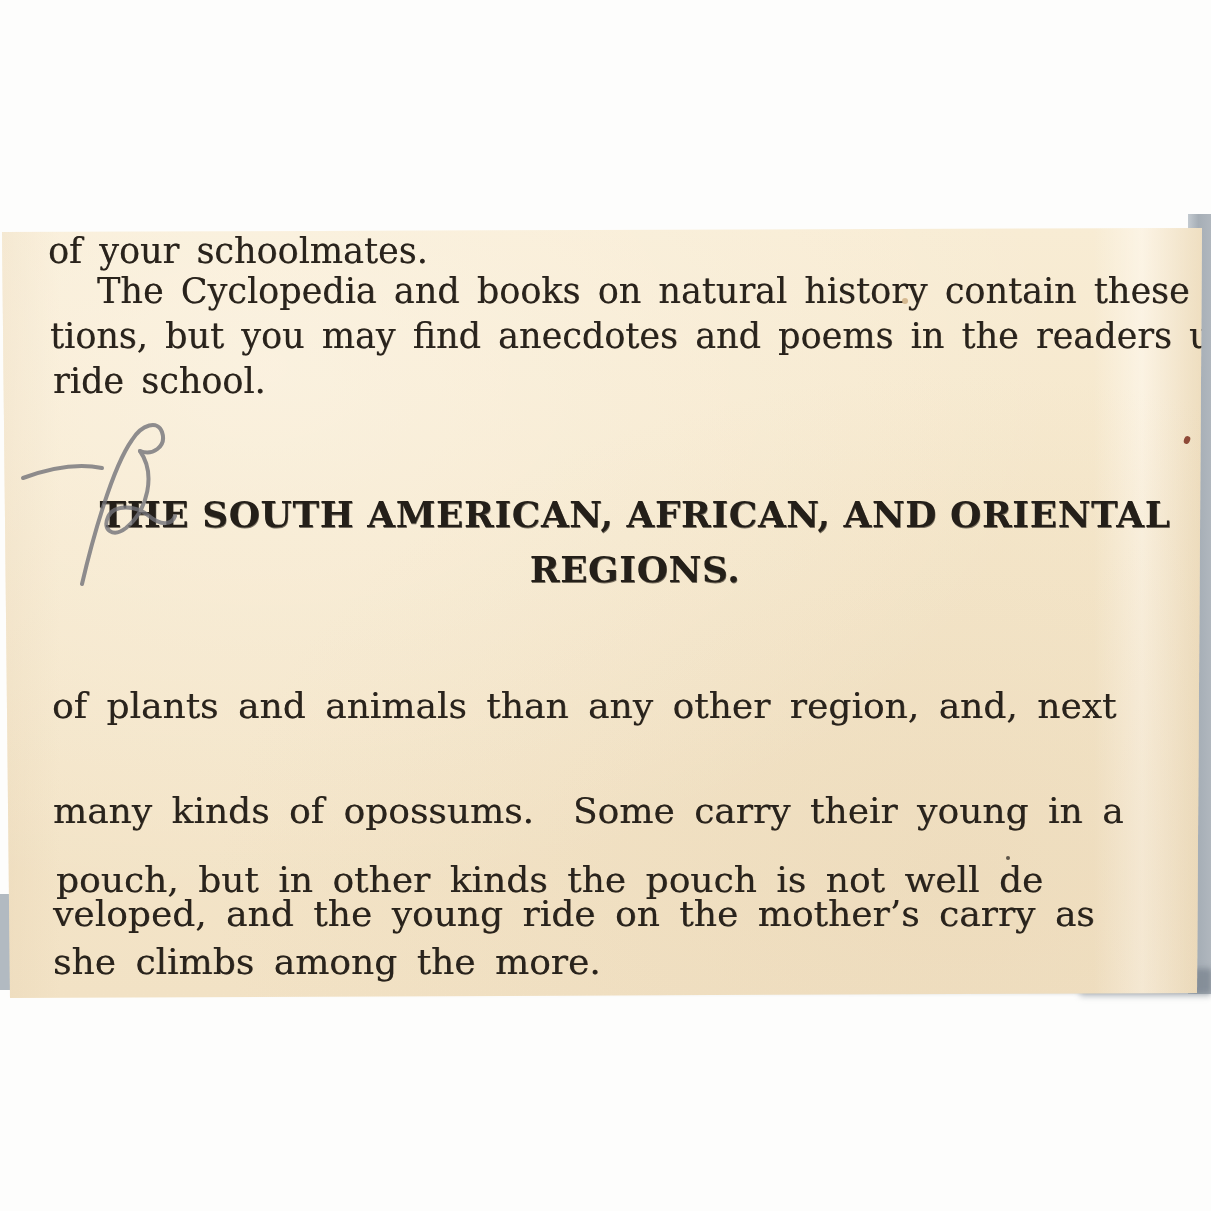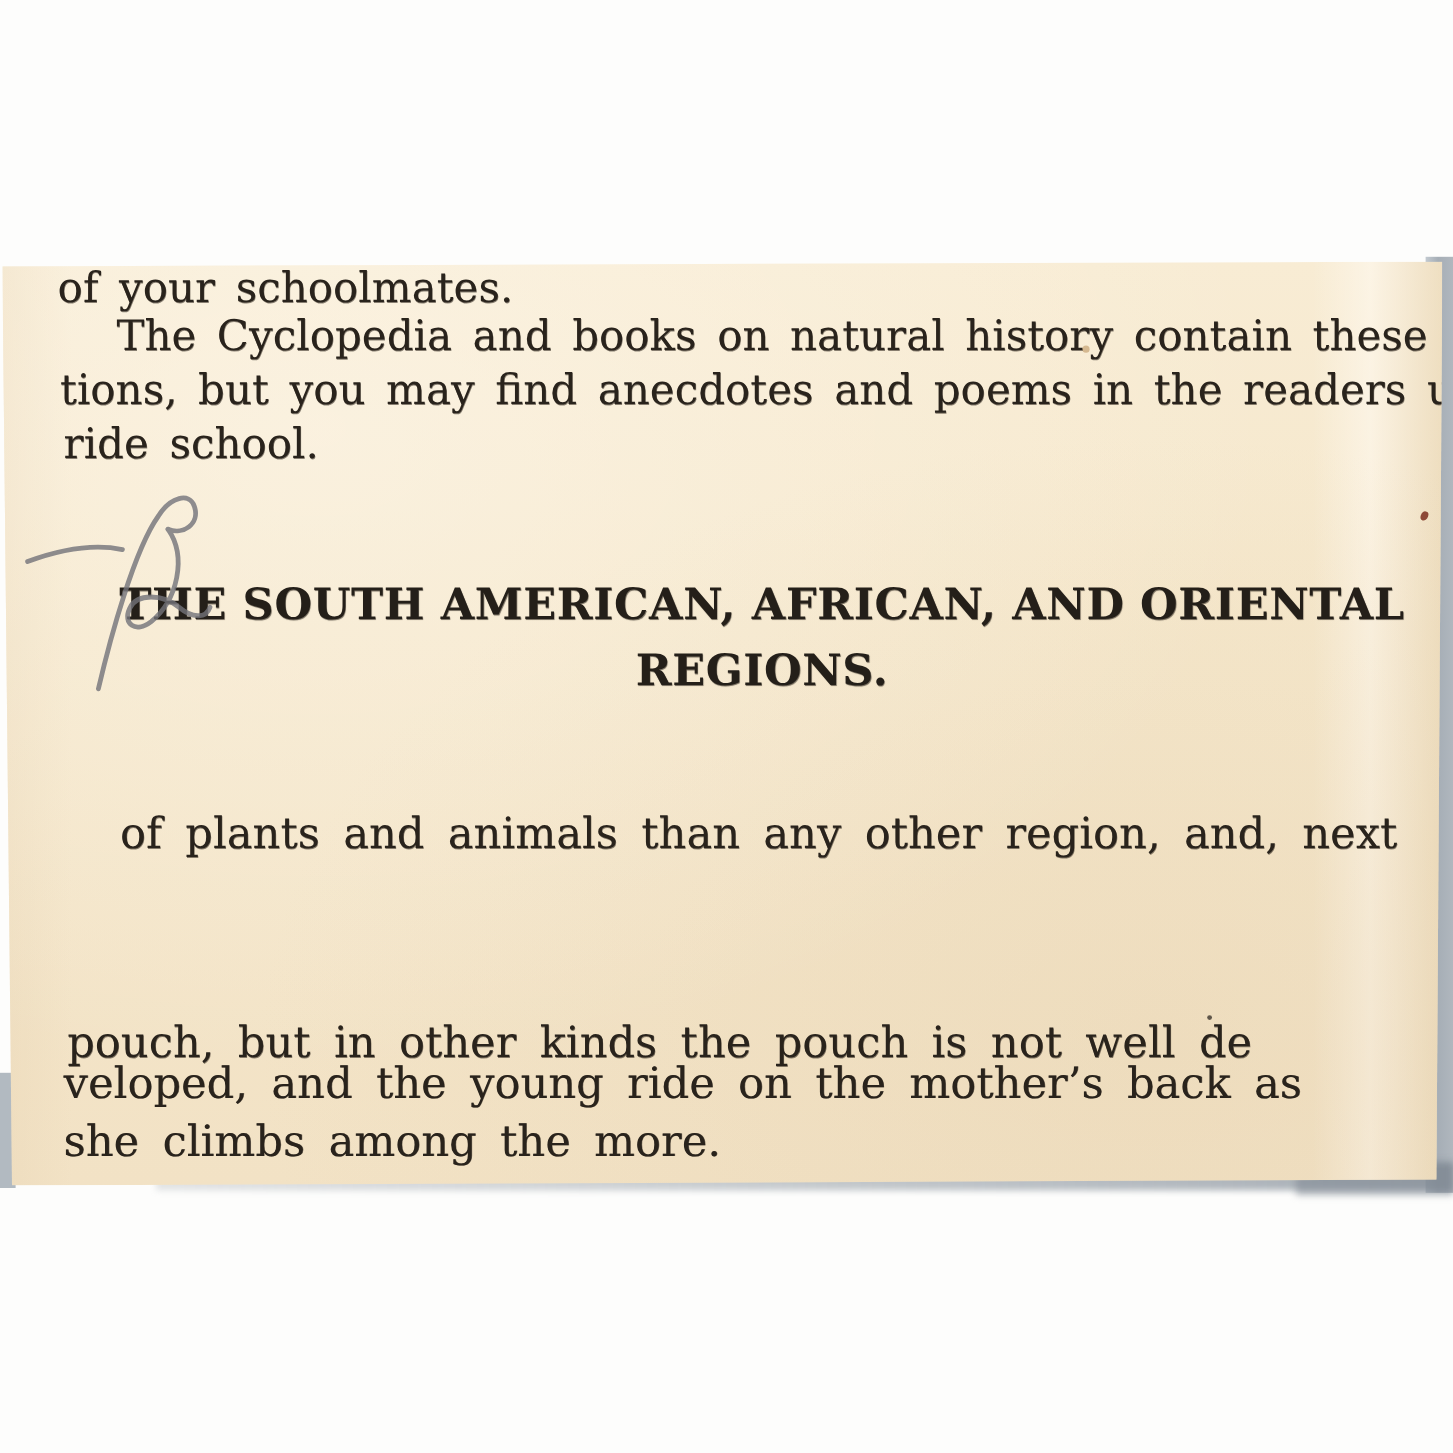--- a/index.html
+++ b/index.html
@@ -24,21 +24,21 @@
     background:linear-gradient(90deg,rgba(145,153,161,0.25),rgba(130,140,150,0.7));
     filter:blur(2.5px);
   }
   .shadow-corner{
     position:absolute;left:1080px;top:968px;width:131px;height:28px;
     background:rgba(125,135,146,0.55);
     filter:blur(3px);
   }
   
   .paper{
-    position:absolute;left:0px;top:218px;width:1202px;height:770px;
+    position:absolute;left:0px;top:228px;width:1202px;height:770px;
     clip-path:polygon(2px 4px,1202px 0px,1197px 765px,10px 770px);
     background:
       radial-gradient(ellipse at 22% 18%, rgba(255,250,241,0.45), transparent 60%),
       radial-gradient(ellipse at 80% 85%, rgba(226,204,168,0.30), transparent 55%),
       linear-gradient(90deg, rgba(233,214,182,0.45) 0%, transparent 5%, transparent 91%, rgba(255,250,242,0.55) 95%, rgba(231,212,178,0.55) 100%),
       linear-gradient(180deg,#f8ecd4 0%,#f5e7cb 40%,#f2e2c5 100%);
     overflow:hidden;
   }
   .line{
     position:absolute;
@@ -92,23 +92,24 @@
 <div class="paper">
 
   <div class="line" style="left:48px;top:3px;">of your schoolmates.</div>
   <div class="line" style="left:97px;top:43px;">The Cyclopedia and books on natural history contain these descrip</div>
   <div class="line" style="left:50px;top:88px;">tions, but you may find anecdotes and poems in the readers used in</div>
   <div class="line" style="left:53px;top:133px;">ride school.</div>
 
   <div class="heading-line" style="top:265px;">THE SOUTH AMERICAN, AFRICAN, AND ORIENTAL</div>
   <div class="heading-line" style="top:320px;">REGIONS.</div>
 
-  <div class="line p2" style="left:52px;top:457px;margin-left:48px;">of plants and animals than any other region, and, next</div>
+  <div class="line p2" style="left:52px;top:457px;">of plants and animals than any other region, and, next</div>
+  <div class="line p2" style="left:53px;top:562px;">many kinds of opossums.  Some carry their young in a</div>
   <div class="line p2" style="left:56px;top:613px;margin-top:18px;">pouch, but in other kinds the pouch is not well de</div>
-  <div class="line p2" style="left:53px;top:665px;">veloped, and the young ride on the mother’s back as</div>
+  <div class="line p2" style="left:53px;top:665px;">veloped, and the young ride on the mother’s carry as</div>
   <div class="line p2" style="left:53px;top:713px;">she climbs among the more.</div>
 
   <svg class="pencil" viewBox="0 0 210 180">
     <g fill="none" stroke="#73737a" stroke-width="4" stroke-linecap="round" opacity="0.8">
       <path d="M3,62 C30,52 58,47 82,52"></path>
       <path d="M62,168 C72,125 92,52 112,24 C122,8 138,4 142,16 C147,31 132,40 120,35"></path>
       <path d="M120,35 C136,58 128,94 106,112 C93,122 82,114 88,101 C94,88 116,89 129,100 C141,110 152,109 155,100"></path>
     </g>
   </svg>
 

